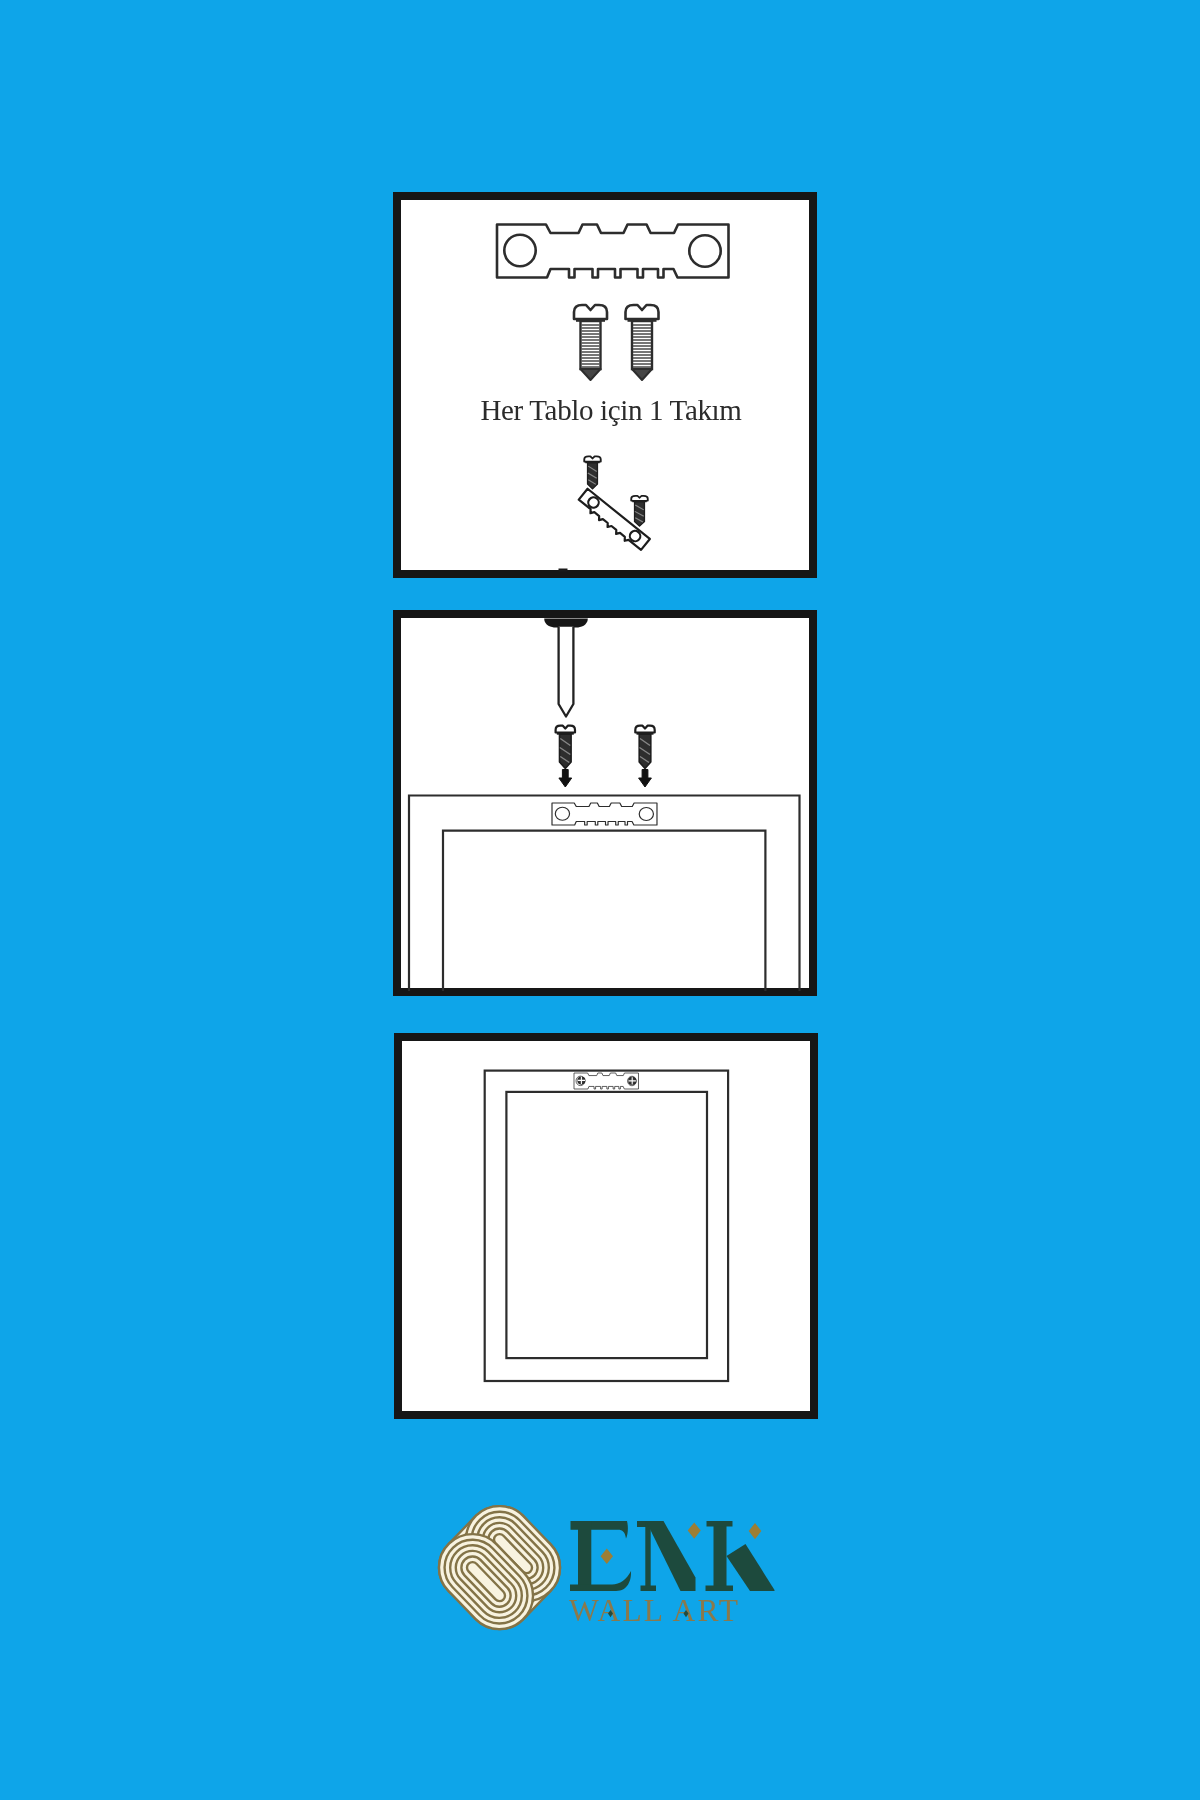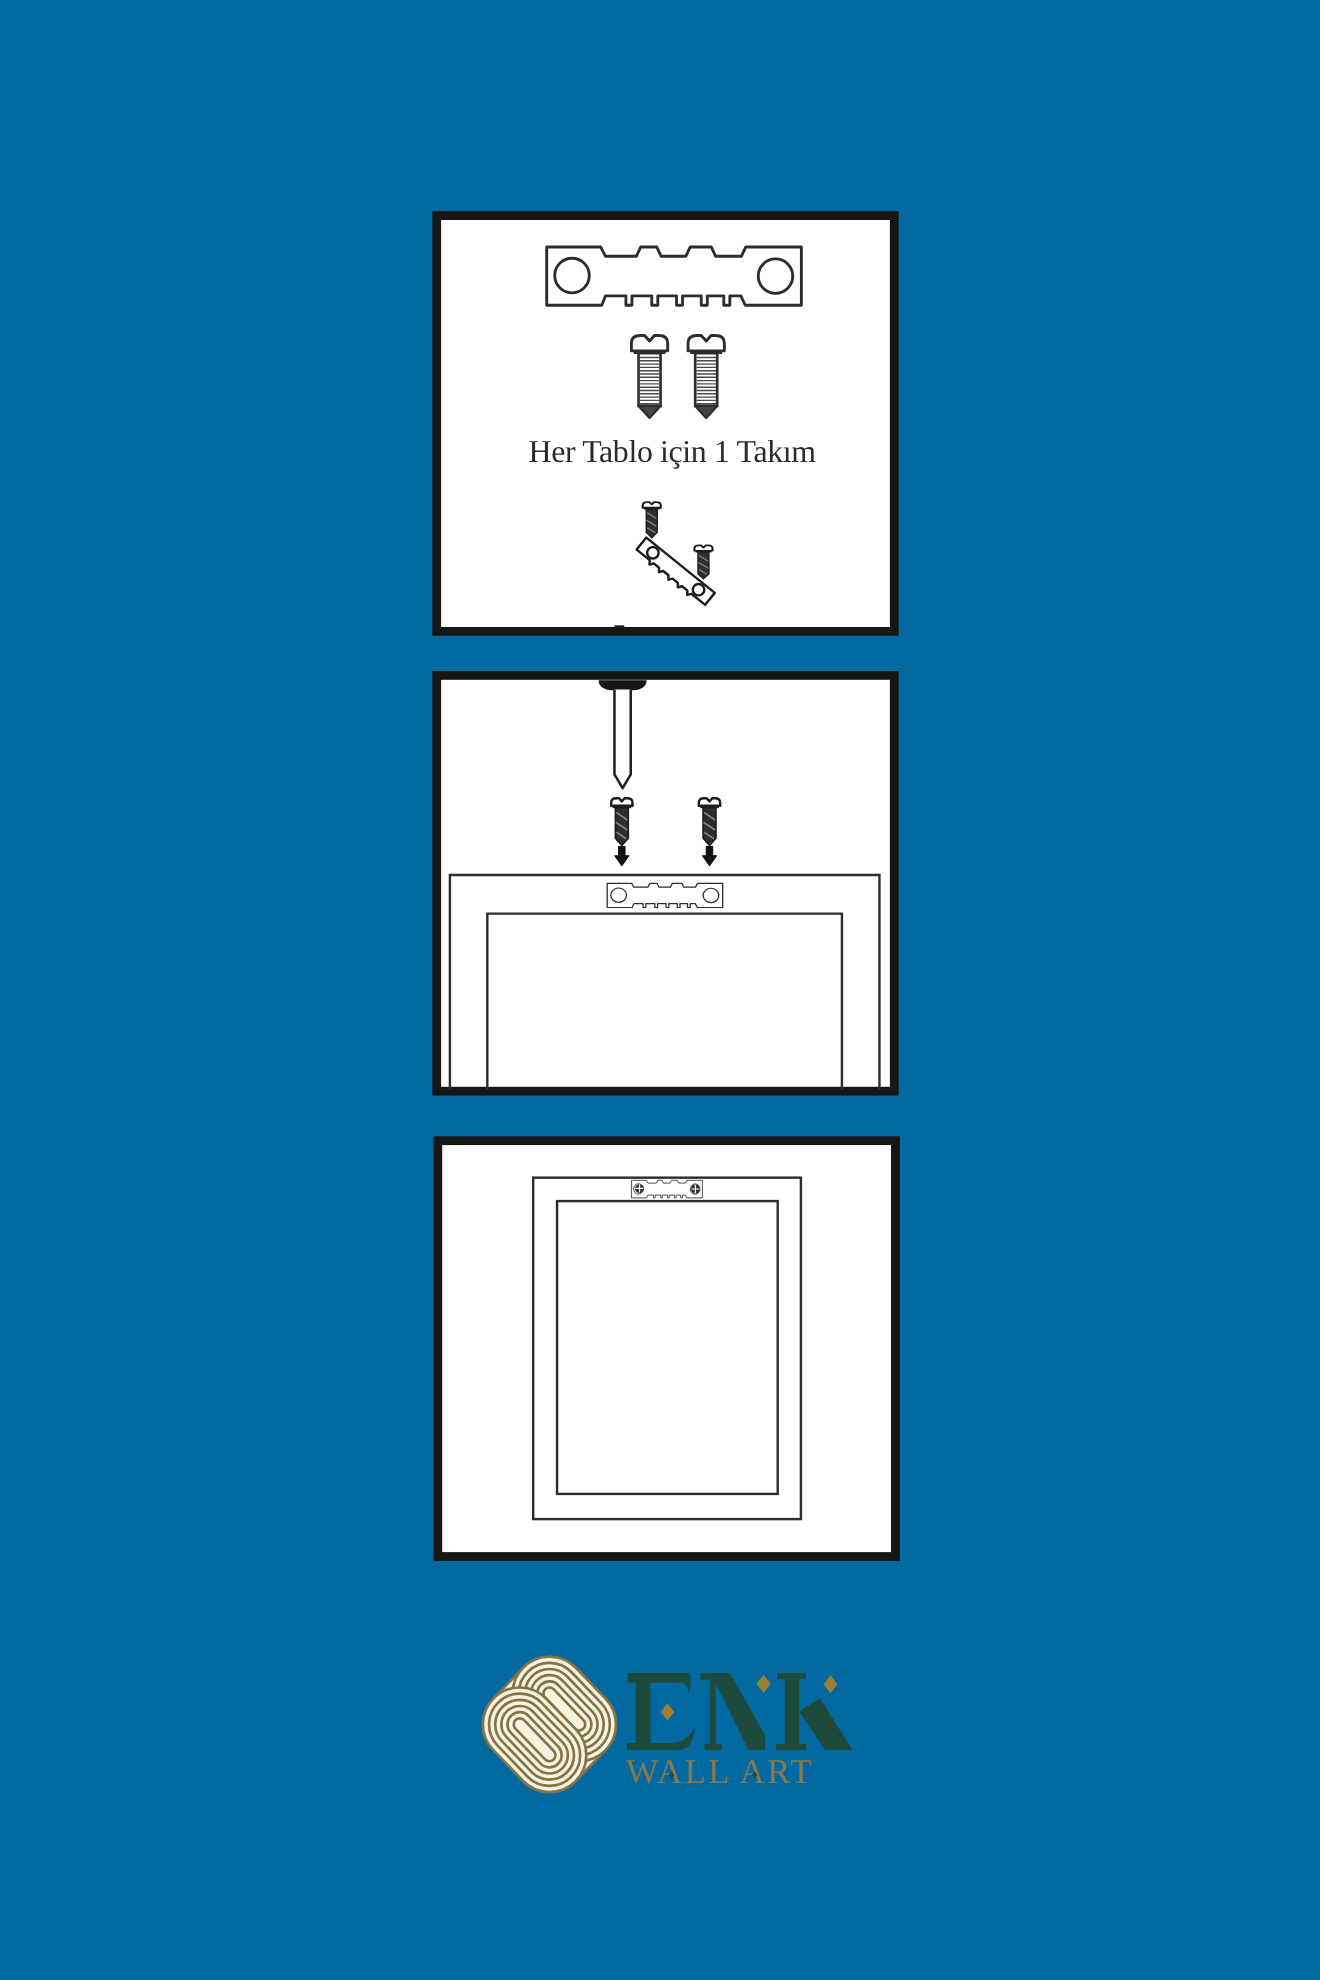--- a/index.html
+++ b/index.html
@@ -1,16 +1,16 @@
 <!DOCTYPE html>
 <html><head>
 <meta charset="utf-8">
 <style>
 html,body{margin:0;padding:0}
-.page{position:relative;width:1200px;height:1800px;background:#0369a1;overflow:hidden;font-family:"Liberation Sans",sans-serif}
+.page{position:relative;width:1200px;height:1800px;background:#0ea5e9;overflow:hidden;font-family:"Liberation Sans",sans-serif}
 </style>
 </head>
 <body>
 <div class="page">
 <svg width="1200" height="1800" viewBox="0 0 1200 1800">
 <defs>
 <g id="hanger">
 <path d="M0,0 H49 L53.5,8.5 H81.5 L85.5,0 H100 L104,8.5 H126.5 L130.5,0 H149.6 L153.6,8.5 H177 L181,0 H231.5 V53 H180.5 L176.5,44.5 H166.5 V53 H161 V44.5 H146 V53 H140.5 V44.5 H123.5 V53 H118 V44.5 H101 V53 H95.5 V44.5 H77.5 V53 H72 V44.5 H53.5 L50,53 H0 Z" fill="#ffffff" stroke="#2d2d2d" stroke-width="2.6" stroke-linejoin="round"></path>
 <circle cx="23" cy="26" r="15.7" fill="#ffffff" stroke="#2d2d2d" stroke-width="2.6"></circle>
 <circle cx="208" cy="26.5" r="15.7" fill="#ffffff" stroke="#2d2d2d" stroke-width="2.6"></circle>

